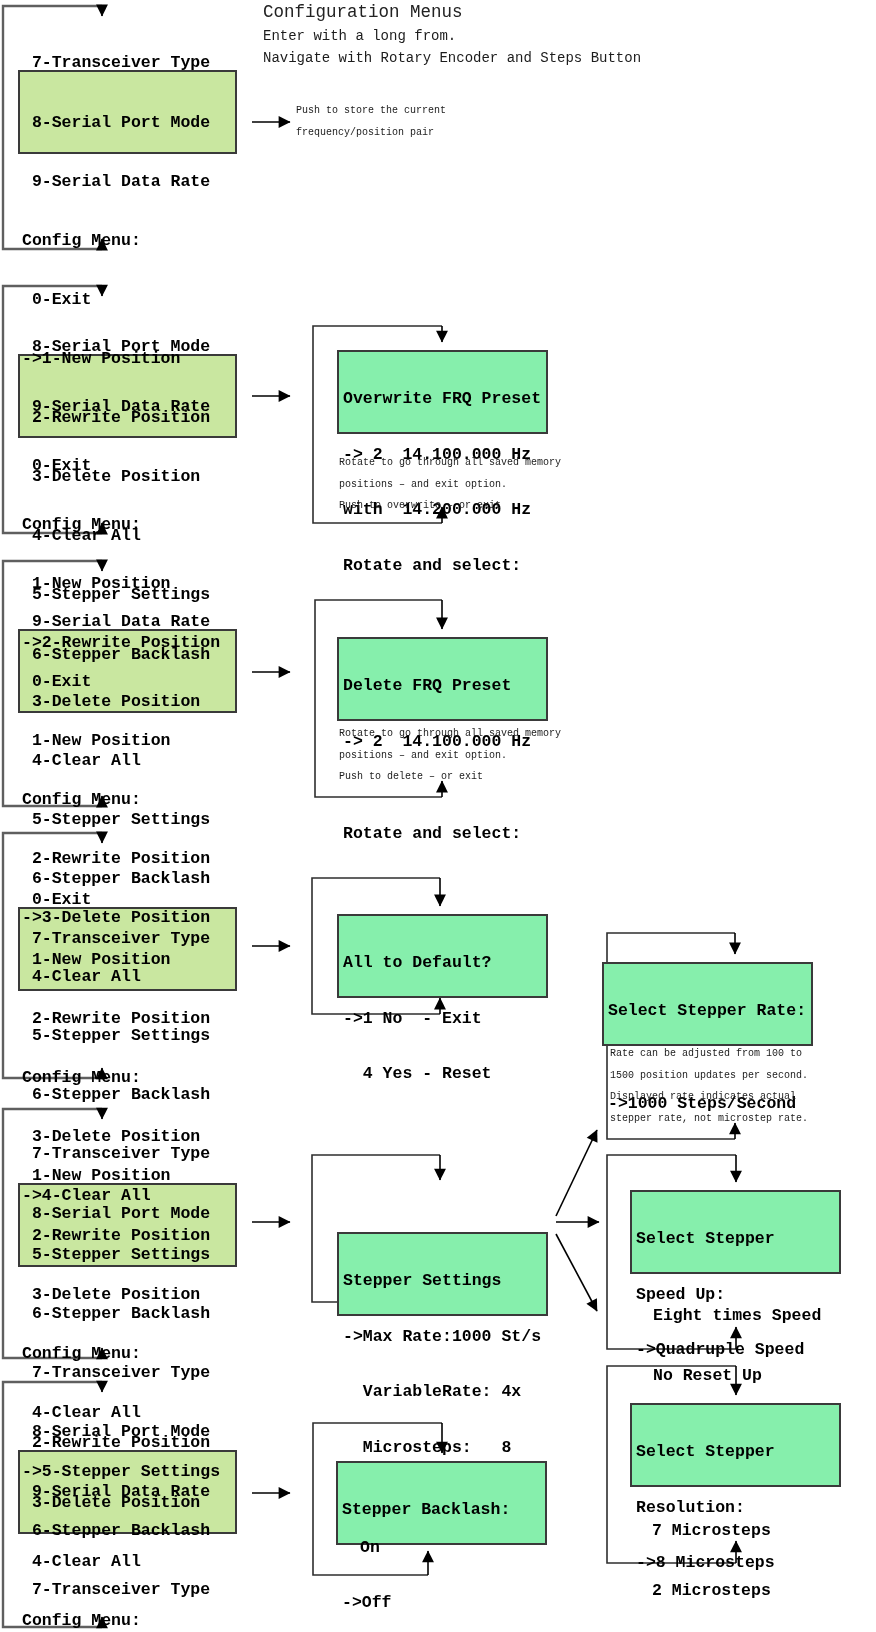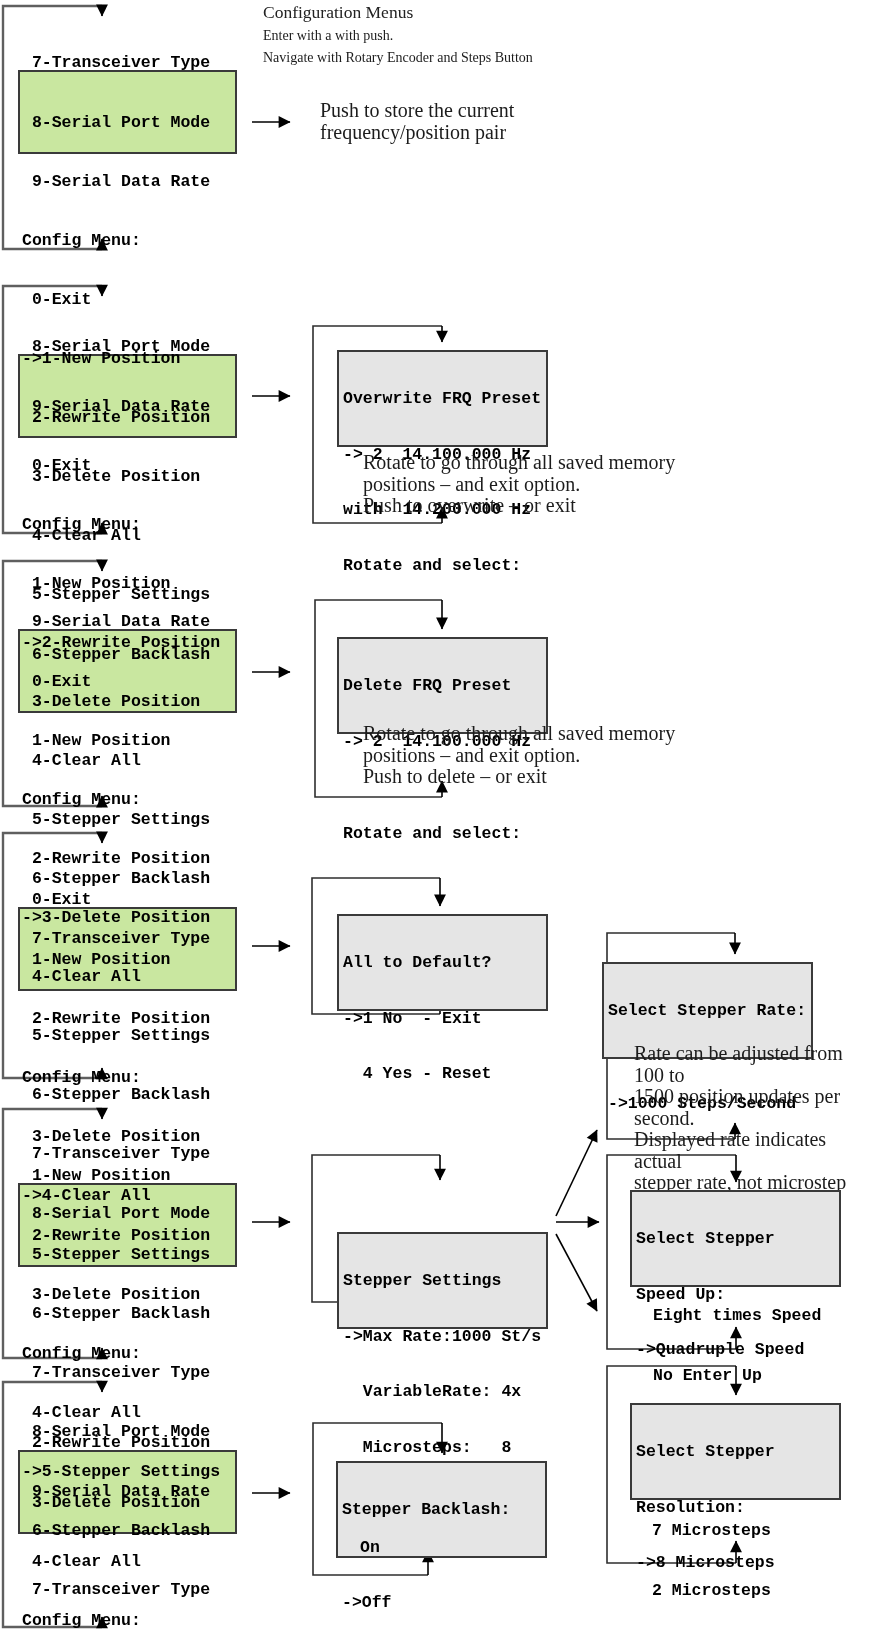--- a/index.html
+++ b/index.html
@@ -1,30 +1,30 @@
 <!DOCTYPE html>
 <html><head>
 <meta charset="utf-8">
 <style>
   html,body{margin:0;padding:0;background:#ffffff;}
   body{position:relative;width:876px;height:1632px;overflow:hidden;}
   .abs{position:absolute;}
   .mono{font-family:"Liberation Mono","DejaVu Sans Mono",monospace;font-weight:bold;
         font-size:16.5px;line-height:19.7px;white-space:pre;color:#000;}
-  .sans{font-family:Liberation Serif, serif;color:#1c1c1c;}
+  .sans{font-family:Liberation Mono, monospace;color:#1c1c1c;}
   .menu{position:absolute;left:22px;z-index:2;}
   .hl{position:absolute;left:18px;width:219px;height:84px;box-sizing:border-box;
       background:#c9e7a0;border:2px solid #3a3a3a;z-index:1;}
-  .lcd{position:absolute;width:211px;height:97px;box-sizing:border-box;z-index:2;
-       background:#e5e5e5;border:2px solid #3a3a3a;padding:1px 4px;
+  .lcd{position:absolute;width:211px;height:84px;box-sizing:border-box;z-index:2;
+       background:#86efac;border:2px solid #3a3a3a;padding:1px 4px;
        font-family:"Liberation Mono","DejaVu Sans Mono",monospace;font-weight:bold;
        font-size:16.5px;line-height:18.5px;white-space:pre;color:#000;}
   .opts{position:absolute;z-index:2;font-family:Liberation Mono, monospace;
         font-weight:bold;font-size:16.5px;line-height:20px;white-space:pre;color:#000;}
-  .cap{position:absolute;z-index:2;font-size:20px;line-height:21.5px;margin-left:24px;}
+  .cap{position:absolute;z-index:2;font-size:10px;line-height:21.5px;}
   .title{font-size:17.5px;color:#222;}
   .sub{font-size:14px;}
   svg.wires{position:absolute;left:0;top:0;z-index:0;}
 </style>
 </head>
 <body>
 
 <svg class="wires" width="876" height="1632" viewBox="0 0 876 1632">
   <defs>
     <marker id="ah" viewBox="0 0 12 12" refX="11" refY="6" markerWidth="13" markerHeight="13" orient="auto" markerUnits="userSpaceOnUse">
@@ -91,21 +91,21 @@
     <line x1="252" y1="1222" x2="290" y2="1222" marker-end="url(#ah)"></line>
     <line x1="252" y1="1493" x2="290" y2="1493" marker-end="url(#ah)"></line>
 
     <line x1="556" y1="1216" x2="597" y2="1130" marker-end="url(#ah)"></line>
     <line x1="556" y1="1222" x2="599" y2="1222" marker-end="url(#ah)"></line>
     <line x1="556" y1="1234" x2="597" y2="1311" marker-end="url(#ah)"></line>
   </g>
 </svg>
 
 <div class="abs sans title" style="left:263px;top:2px">Configuration Menus</div>
-<div class="abs sans sub" style="left:263px;top:28px">Enter with a with push.</div>
+<div class="abs sans sub" style="left:263px;top:28px">Enter with a long from.</div>
 <div class="abs sans sub" style="left:263px;top:50px">Navigate with Rotary Encoder and Steps Button</div>
 
 <div class="cap sans" style="left:296px;top:100px">
   <div>Push to store the current</div>
   <div>frequency/position pair</div>
 </div>
 
 <div class="hl" style="top:70px"></div>
 <div class="menu mono" style="top:14px">
   <div> 7-Transceiver Type</div>
@@ -248,21 +248,21 @@
 </div>
 
 <div class="lcd" style="left:630px;top:1190px">
   <div>Select Stepper</div>
   <div>Speed Up:</div>
   <div>-&gt;Quadruple Speed</div>
   <div></div>
 </div>
 <div class="opts" style="left:653px;top:1266px">
   <div>Eight times Speed</div>
-  <div>No Enter Up</div>
+  <div>No Reset Up</div>
   <div>Double Speed</div>
 </div>
 
 <div class="lcd" style="left:630px;top:1403px">
   <div>Select Stepper</div>
   <div>Resolution:</div>
   <div>-&gt;8 Microsteps</div>
   <div></div>
 </div>
 <div class="opts" style="left:652px;top:1481px">

